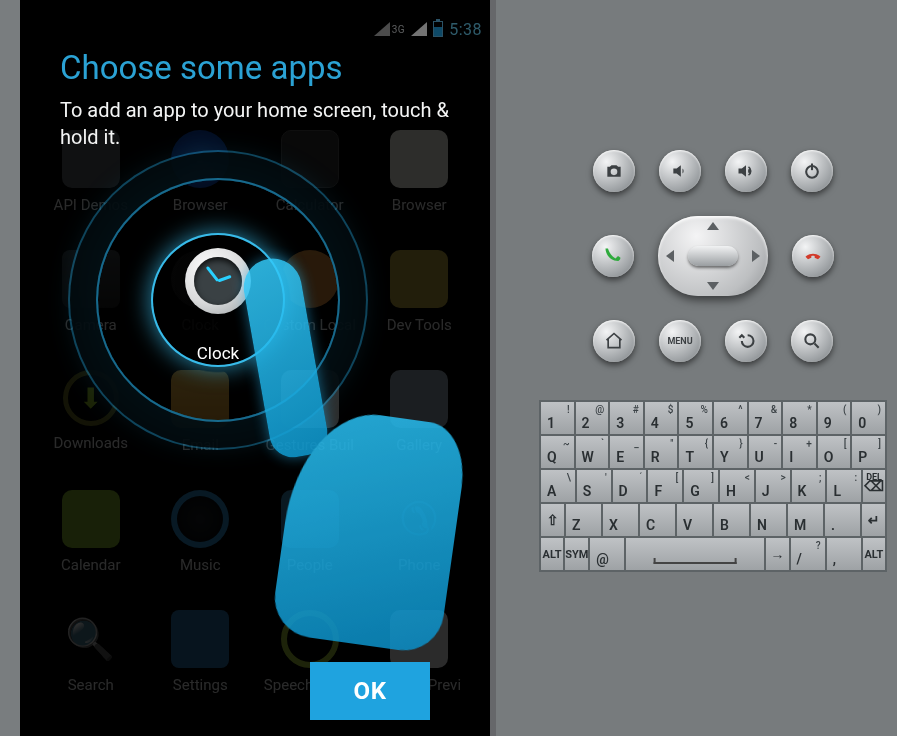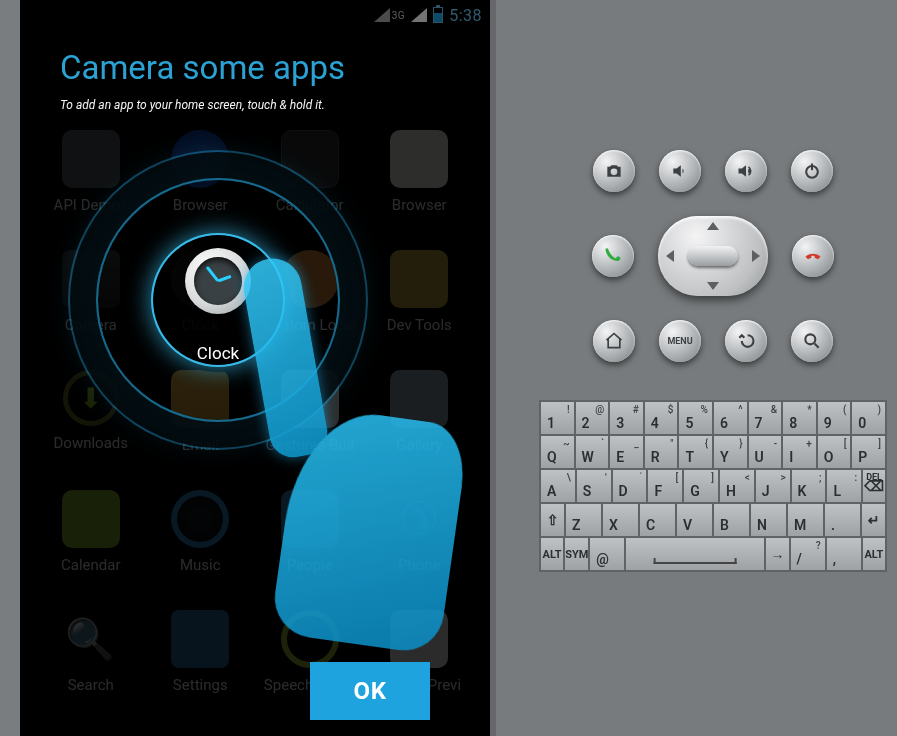--- a/index.html
+++ b/index.html
@@ -4,42 +4,42 @@
 <style>
   * { box-sizing: border-box; margin: 0; padding: 0; }
   html, body { width: 897px; height: 736px; background: #797d7f; font-family: "Roboto", "Helvetica Neue", Arial, sans-serif; overflow: hidden; }
   .root { position: relative; width: 897px; height: 736px; }
   
   .phone {
     position: absolute; left: 20px; top: 0; width: 470px; height: 736px;
     background: #000; overflow: hidden;
   }
   .statusbar {
-    position: absolute; top: 0; right: 0; height: 24px; display: flex;
+    position: absolute; top: 14px; right: 0; height: 24px; display: flex;
     align-items: center; gap: 6px; padding: 15px 8px; color: #66c7e9;
     font-size: 16px; letter-spacing: .5px;
   }
   .statusbar .sig { width: 0; height: 0; border-bottom: 14px solid #fff; border-left: 16px solid transparent; position: relative; }
   .statusbar .sig.dim { opacity: .65; }
   .statusbar .batt { width: 10px; height: 16px; border: 1px solid #61b7e3; position: relative; }
   .statusbar .batt::before { content:""; position:absolute; left:2px; top:-3px; width:4px; height:2px; background:#61b7e3;}
   .statusbar .batt::after  { content:""; position:absolute; left:0; bottom:0; width:100%; height:9px; background:#1fa2e5;}
   .apps {
     position: absolute; left: 18px; top: 130px; right: 18px;
     display: grid; grid-template-columns: repeat(4, 1fr); row-gap: 36px; column-gap: 4px;
     color: #cfd2d4;
   }
   .app { display: flex; flex-direction: column; align-items: center; gap: 8px; opacity: .40; }
   .app.highlight { opacity: 1; }
   .app .ic { width: 58px; height: 58px; border-radius: 10px; display: flex; align-items: center; justify-content: center; }
   .app .lbl { font-size: 15px; color: #e8eaea; text-align: center; white-space: nowrap; }
   .overlay-dim { position:absolute; left:0; top:0; right:0; bottom:0; background: rgba(0,0,0,.55); pointer-events:none; }
   .heading { position: absolute; left: 40px; top: 48px; right: 30px; }
   .heading h1 { color: #2ba2d4; font-weight: 400; font-size: 33px; margin-bottom: 10px; }
-  .heading p  { color: #f4f5f5; font-size: 12px; line-height: 1.35; font-style: italic; }
+  .heading p  { color: #f4f5f5; font-size: 20px; line-height: 1.35; }
   
   .ring {
     position: absolute; left: 78px; top: 180px; width: 240px; height: 240px;
     border-radius: 50%;
     background: radial-gradient(circle, rgba(0,0,0,.95) 0 42%, rgba(22,160,220,.0) 43%);
     box-shadow:
       0 0 0 2px rgba(40,180,240,.55),
       0 0 0 28px rgba(0,0,0,.85),
       0 0 0 30px rgba(40,180,240,.35),
       0 0 40px 6px rgba(40,180,240,.45);
@@ -252,21 +252,21 @@
   <div class="ring">
     <div class="ring-inner"></div>
     <div class="clock-face">
       <div class="clock-hand ch1"></div>
       <div class="clock-hand ch2"></div>
     </div>
     <div class="clock-lbl">Clock</div>
   </div>
 
   <div class="heading">
-    <h1>Camera some apps</h1>
+    <h1>Choose some apps</h1>
     <p>To add an app to your home screen, touch &amp; hold it.</p>
   </div>
 
   <div class="hand">
     <div class="finger"></div>
         <div class="palm"></div>
   </div>
 
   <div class="ok-btn">
     <span>OK</span>

